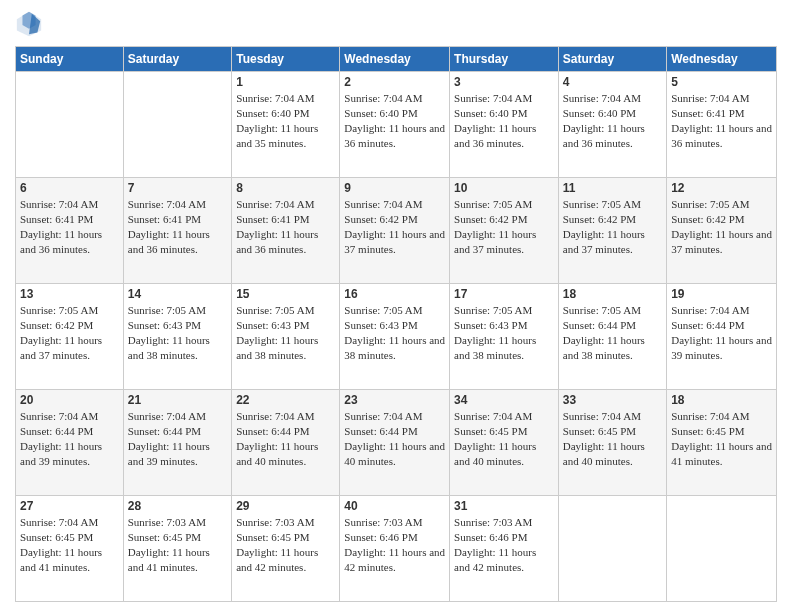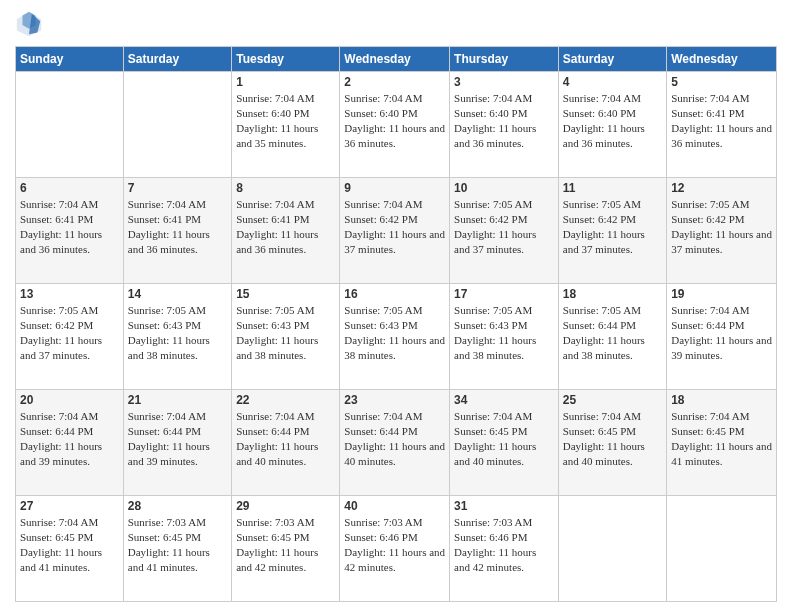--- a/index.html
+++ b/index.html
@@ -288,21 +288,21 @@
 Sunset: 6:44 PM
 Daylight: 11 hours and 40 minutes.</div>
           </td>
           <td>
             <span class="day-number">34</span>
             <div class="day-detail">Sunrise: 7:04 AM
 Sunset: 6:45 PM
 Daylight: 11 hours and 40 minutes.</div>
           </td>
           <td>
-            <span class="day-number">25</span>
+            <span class="day-number">33</span>
             <div class="day-detail">Sunrise: 7:04 AM
 Sunset: 6:45 PM
 Daylight: 11 hours and 40 minutes.</div>
           </td>
           <td>
             <span class="day-number">18</span>
             <div class="day-detail">Sunrise: 7:04 AM
 Sunset: 6:45 PM
 Daylight: 11 hours and 41 minutes.</div>
           </td>

